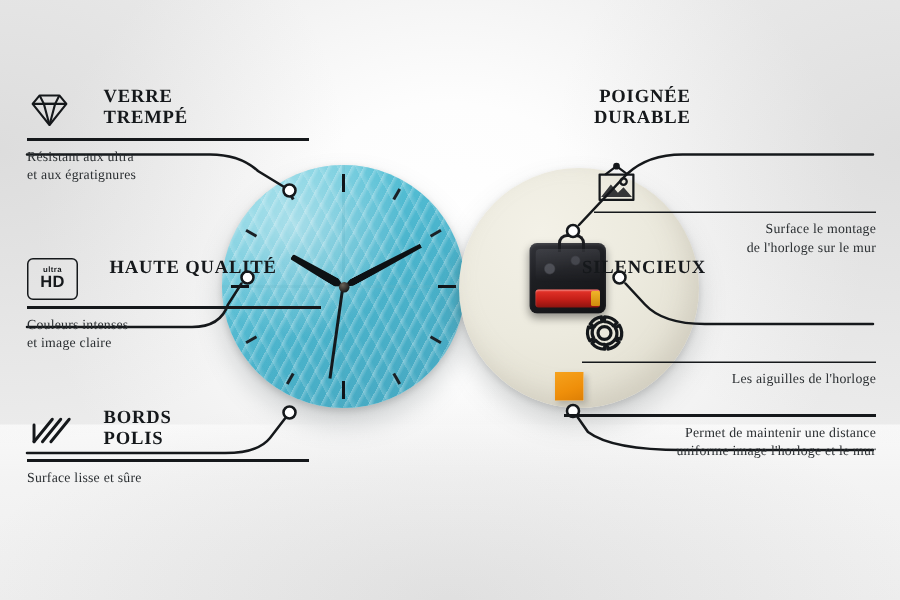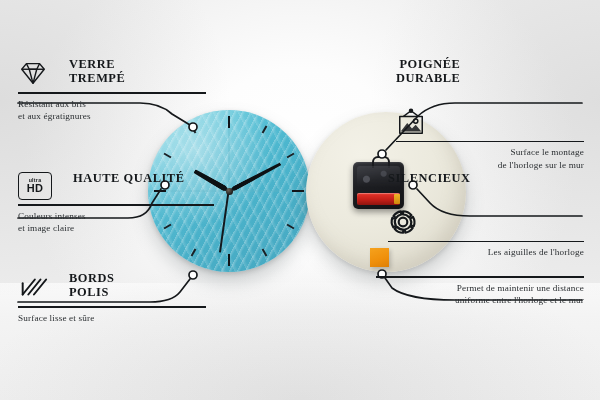--- a/index.html
+++ b/index.html
@@ -215,21 +215,21 @@
             <path d="M23 6 L20 12 L16 27"></path>
           <path d="M12 12 H20"></path>
         </g>
       </svg>
       <div>
         <div class="ttl">VERRE</div>
         <div class="ttl">TREMPÉ</div>
       </div>
     </div>
     <div class="rule"></div>
-    <div class="sub">Résistant aux bris</div>
+    <div class="sub">Résistant aux ultra</div>
     <div class="sub">et aux égratignures</div>
   </div>
 
   <div class="feat left" style="left:18px;top:172px;width:196px;">
     <div class="head">
       <div class="hd-box">
         <span class="u">ultra</span>
         <span class="h">HD</span>
       </div>
       <div>
@@ -298,15 +298,15 @@
         </g>
       </svg>
     </div>
     <div class="rule"></div>
     <div class="sub">Les aiguilles de l'horloge</div>
   </div>
 
   <div class="feat right" style="right:16px;top:272px;width:208px;">
     <div class="rule"></div>
     <div class="sub">Permet de maintenir une distance</div>
-    <div class="sub">uniforme entre l'horloge et le mur</div>
+    <div class="sub">uniforme image l'horloge et le mur</div>
   </div>
 </div>
 
 </body></html>

